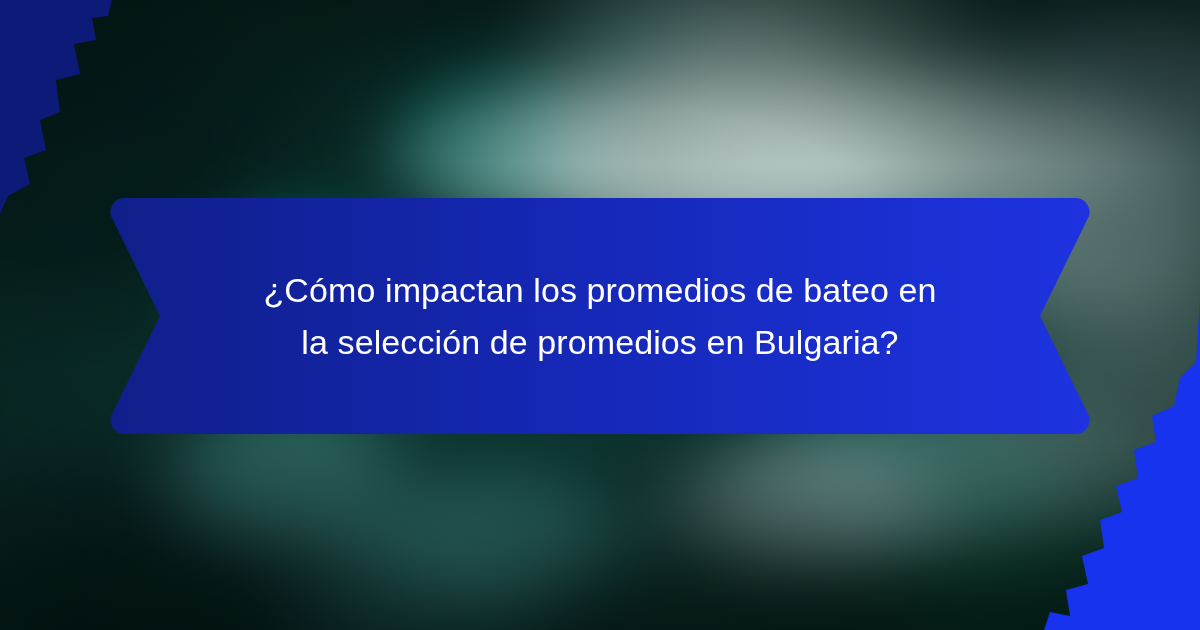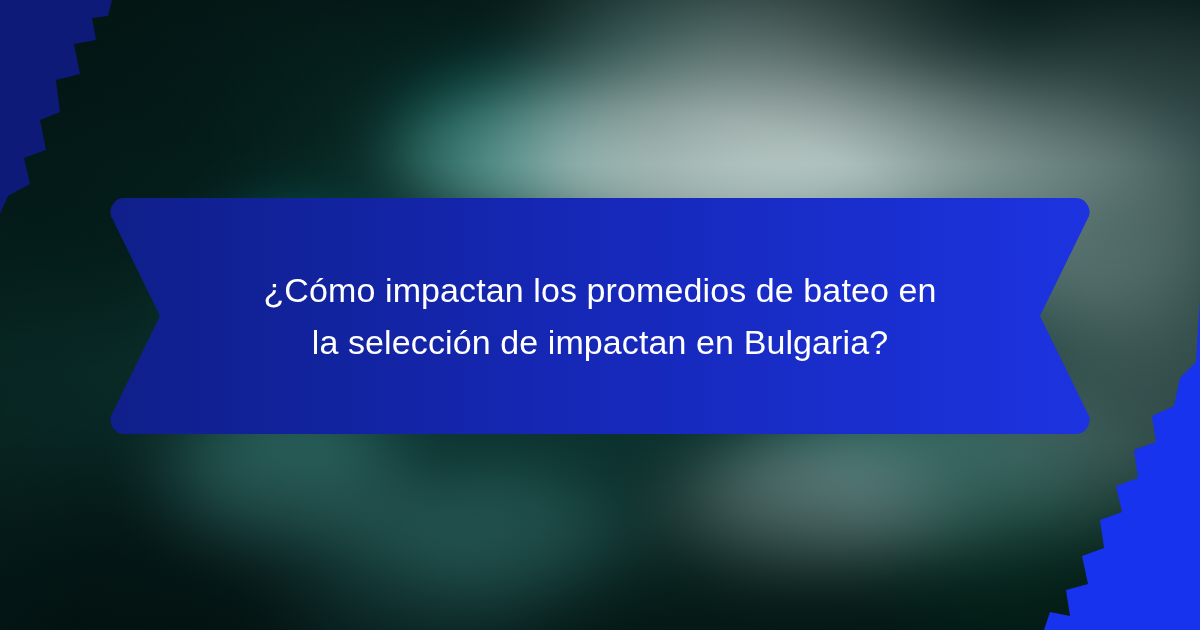--- a/index.html
+++ b/index.html
@@ -121,16 +121,16 @@
           <stop offset="45%" stop-color="#1527b4"></stop>
           <stop offset="100%" stop-color="#1d33e0"></stop>
         </linearGradient>
       </defs>
       <path d="M 14,0 H 966 a 14,14 0 0 1 11,22 L 930,118 l 47,96 a 14,14 0 0 1 -11,22 H 14 a 14,14 0 0 1 -11,-22 L 50,118 3,22 A 14,14 0 0 1 14,0 Z" fill="url(#ribGrad)"></path>
     </svg>
   </div>
 
   <div class="ribbon-text">
     <div class="ribbon-line">¿Cómo impactan los promedios de bateo en</div>
-    <div class="ribbon-line">la selección de impactan en Bulgaria?</div>
+    <div class="ribbon-line">la selección de promedios en Bulgaria?</div>
   </div>
 
 </div>
 
 </body></html>

